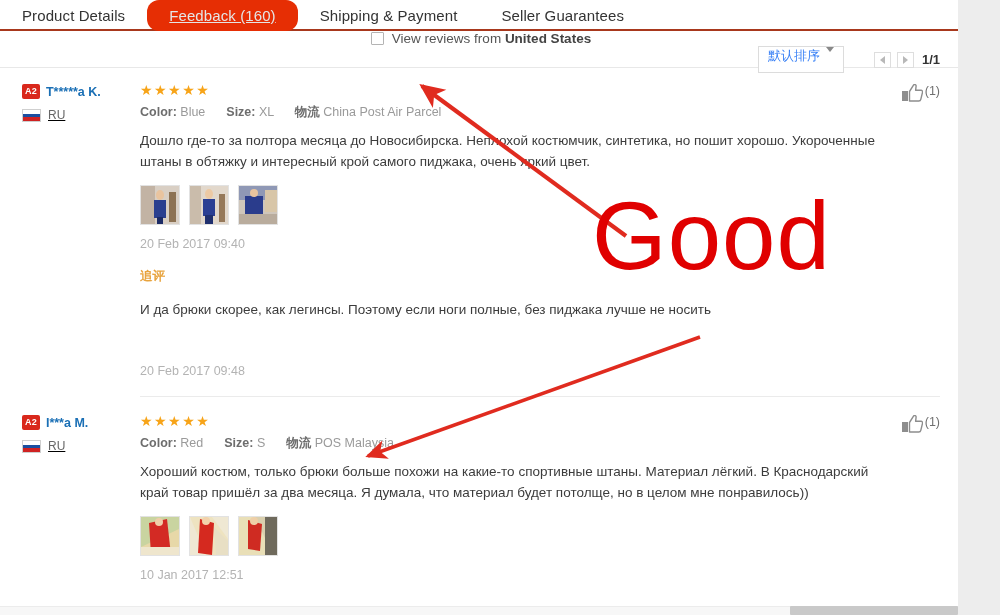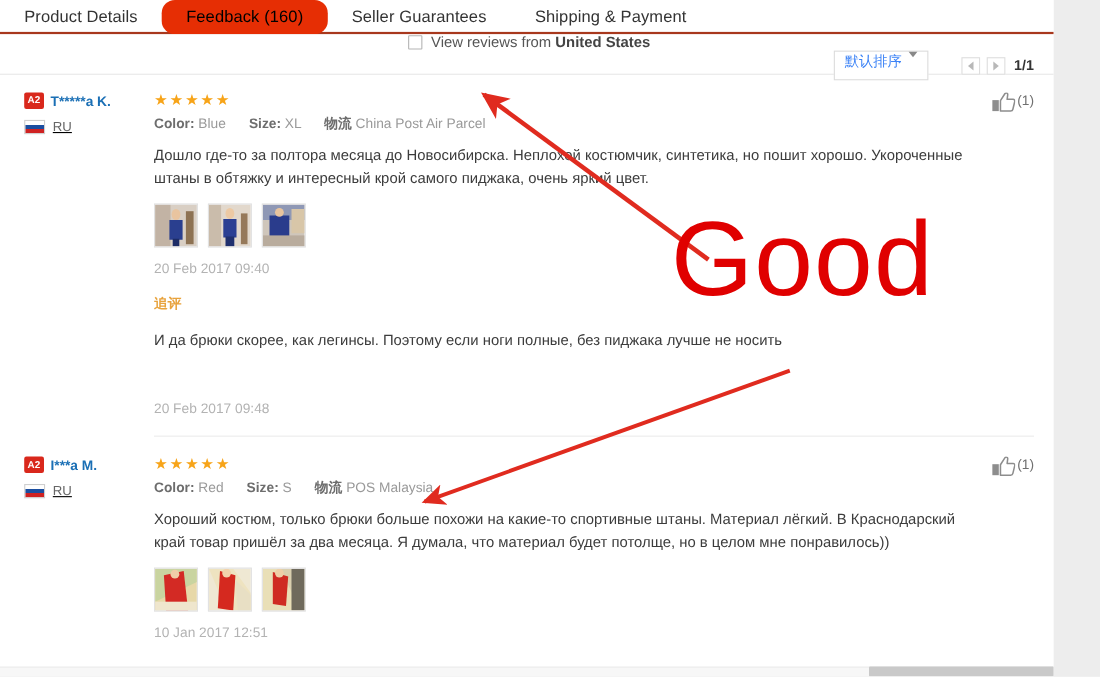--- a/index.html
+++ b/index.html
@@ -46,21 +46,22 @@
     font-size: 15px;
     color: #333333;
     letter-spacing: .1px;
     white-space: nowrap;
     cursor: pointer;
     height: 31px;
     border-radius: 12px;
   }
   .tab.active {
     background: #e62e04;
-    color: #000000;
+    color: #e5e5e5;
+    text-decoration: underline;
   }
 
   
   .filterbar {
     position: relative;
     height: 37px;
     padding: 0 18px 0 22px;
     display: flex;
     align-items: center;
     border-bottom: 1px solid #e8e8e8;
@@ -251,21 +252,21 @@
     align-items: flex-start;
     gap: 2px;
     padding-top: 2px;
     cursor: pointer;
   }
   .helpful .cnt { font-size: 12.5px; color: #707070; }
 
   
   .anno-layer {
     position: absolute;
-    left: 18px; top: 0;
+    left: 0; top: 0;
     width: 816px; height: 615px;
     pointer-events: none;
   }
   .anno-good {
     position: absolute;
     left: 592px;
     top: 188px;
     font-family: "Liberation Sans", sans-serif;
     font-size: 96px;
     line-height: 96px;
@@ -304,24 +305,24 @@
   <div class="content-col">
 
     <div class="tabbar">
       <div class="tab">
         <span>Product Details</span>
       </div>
       <div class="tab active">
         <span>Feedback (160)</span>
       </div>
       <div class="tab">
+        <span>Shipping &amp; Payment</span>
+      </div>
+      <div class="tab">
         <span>Seller Guarantees</span>
-      </div>
-      <div class="tab">
-        <span>Shipping &amp; Payment</span>
       </div>
     </div>
 
     <div class="filterbar">
       <label class="chk-wrap">
         <span class="chk-box"></span>
         <span class="chk-label"><span>View reviews from </span><b>United States</b></span>
       </label>
 
       <div class="filter-right">

